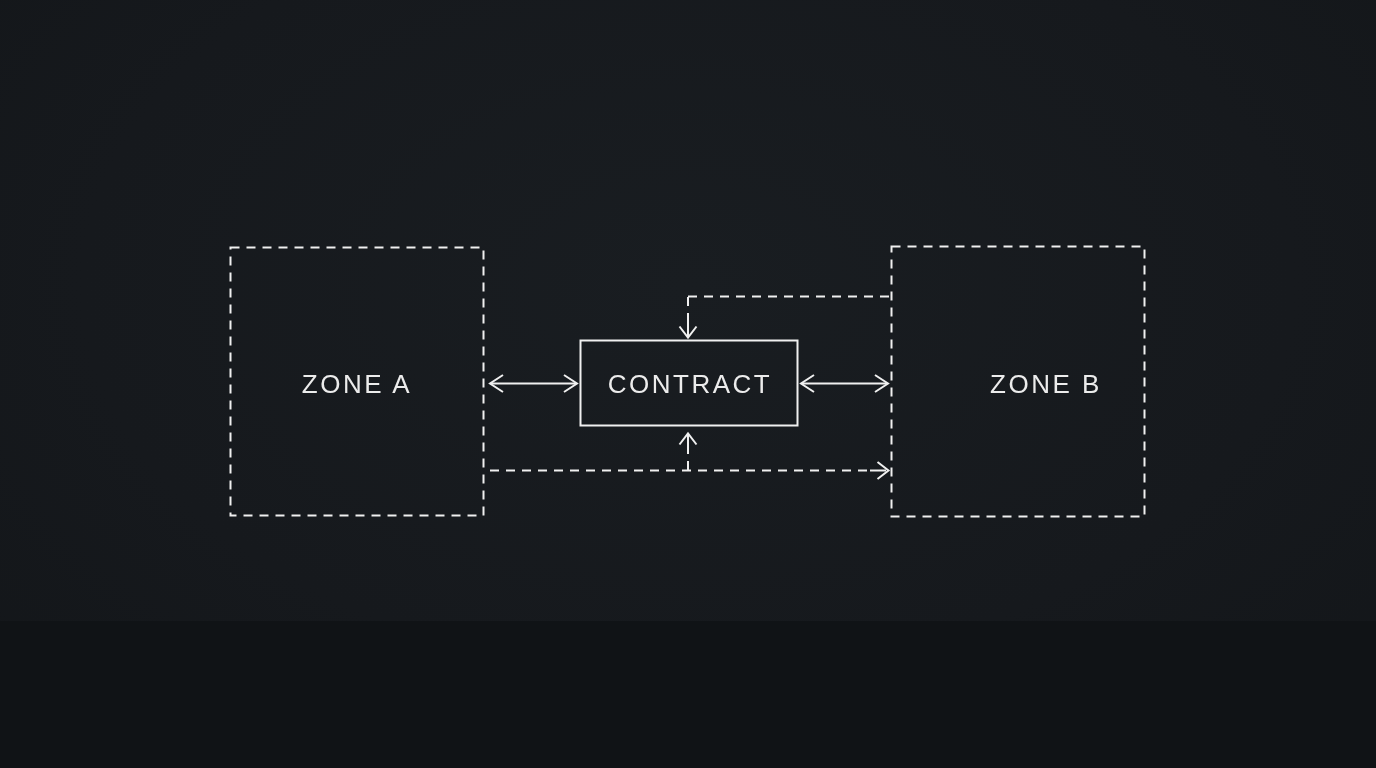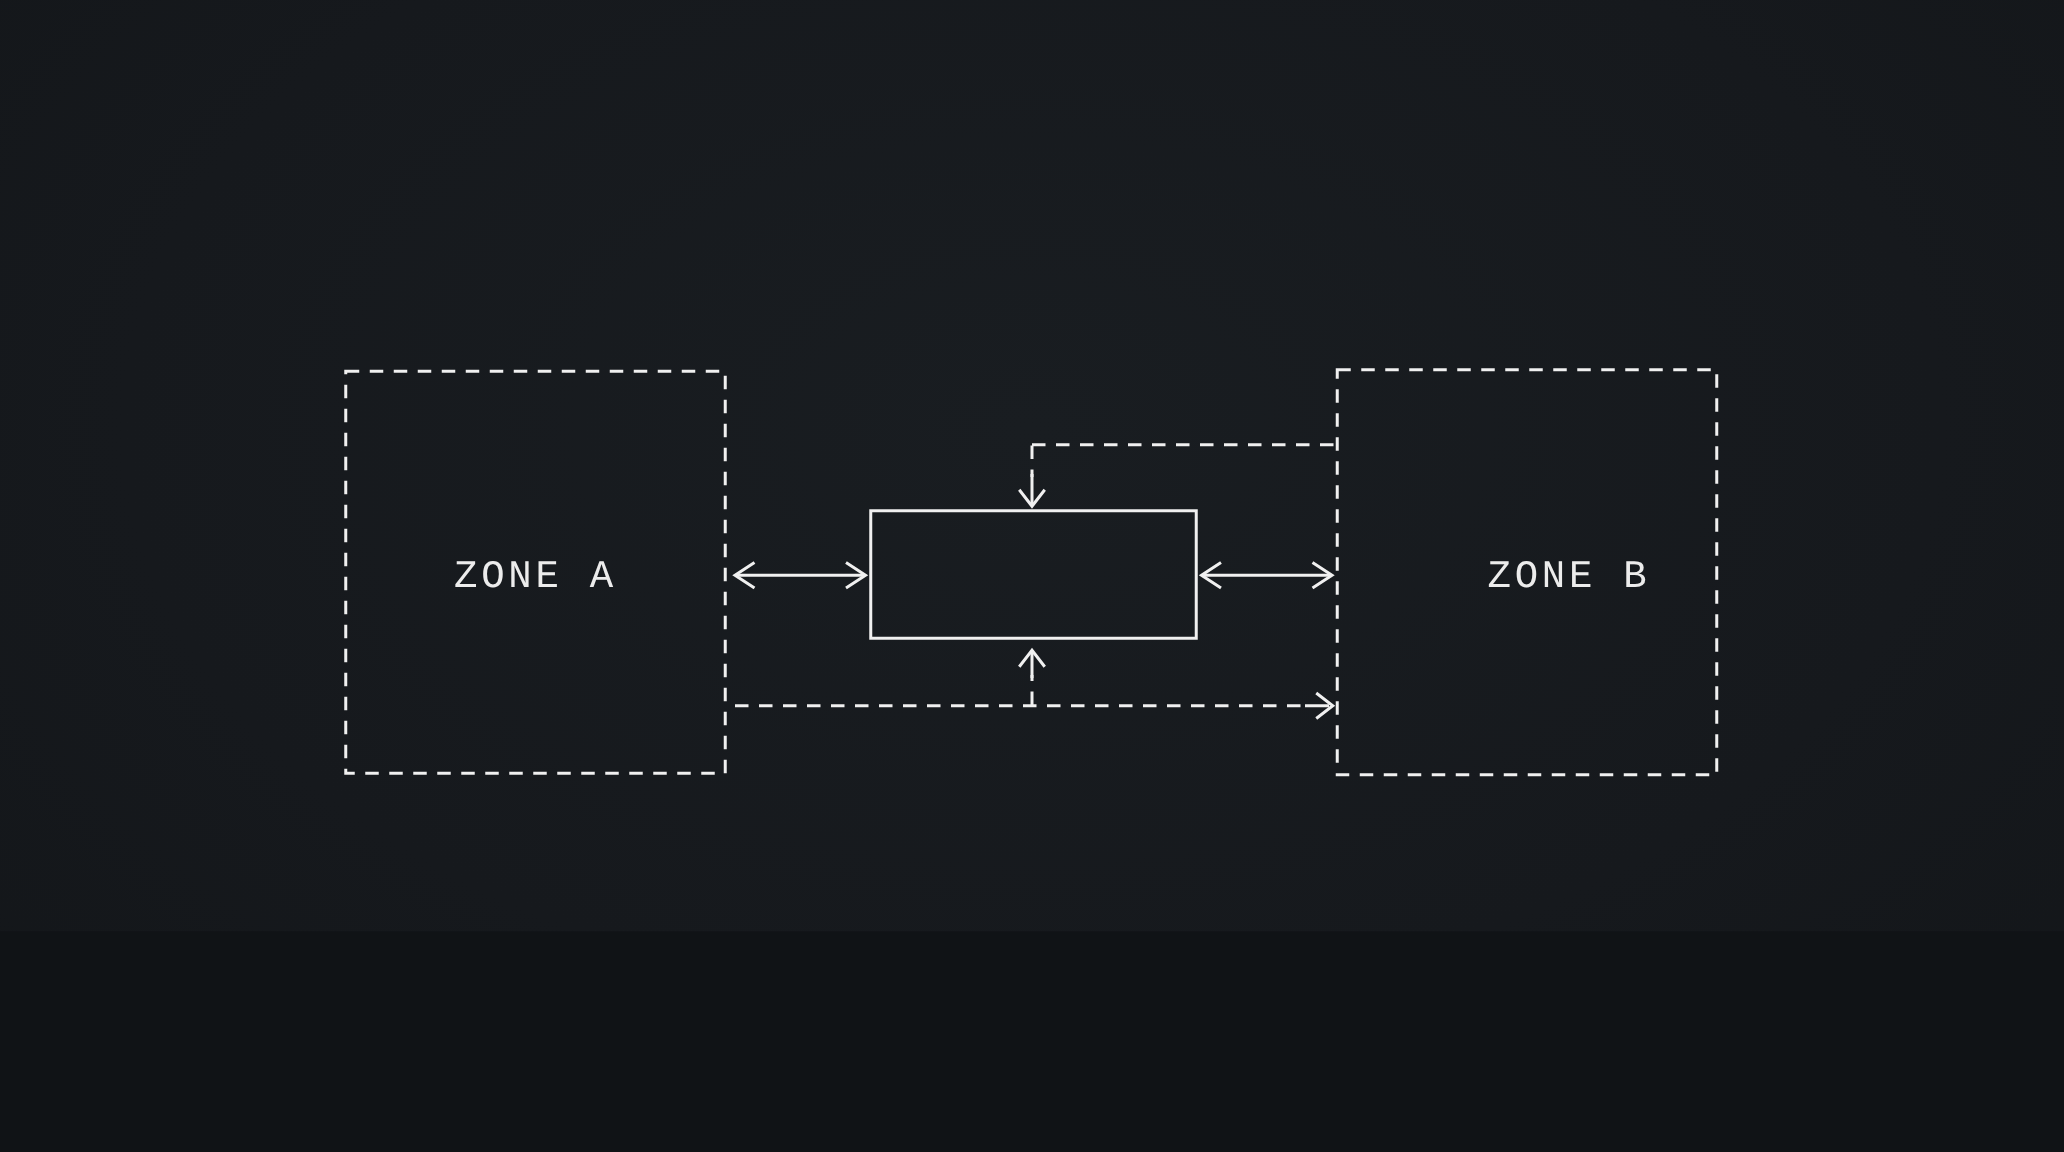--- a/index.html
+++ b/index.html
@@ -6,21 +6,21 @@
     margin: 0;
     padding: 0;
     background: #101316;
   }
   .stage {
     position: relative;
     width: 1376px;
     height: 621px;
     overflow: hidden;
     background: radial-gradient(ellipse 1100px 700px at 50% 46%, #191d21 0%, #16191d 55%, #121518 100%);
-    font-family: Liberation Mono, monospace;
+    font-family: Liberation Sans, sans-serif;
     text-align: right;
   }
   svg.diagram-layer {
     position: absolute;
     left: 0;
     top: 0;
     display: block;
   }
   .stroke {
     fill: none;
@@ -85,17 +85,18 @@
       <path class="stroke" d="M870 470.5 H886"></path>
       <path class="stroke" d="M877.5 462 L888.5 470.5 L877.5 479"></path>
       <path class="stroke dashed" d="M688 470 V450"></path>
       <path class="stroke" d="M688 452 V434"></path>
       <path class="stroke" d="M679.5 444.5 L688 433.5 L696.5 444.5"></path>
     </g>
   </svg>
 
   <div class="node-label" style="left:357px; top:384px;">ZONE A</div>
 
+  <div class="node-label" style="left:690px; top:384px;">CONTRACT</div>
 
   <div class="node-label" style="left:1018px; top:384px;margin-left:28px;">ZONE B</div>
 
 
 </div>
 
 </body></html>

